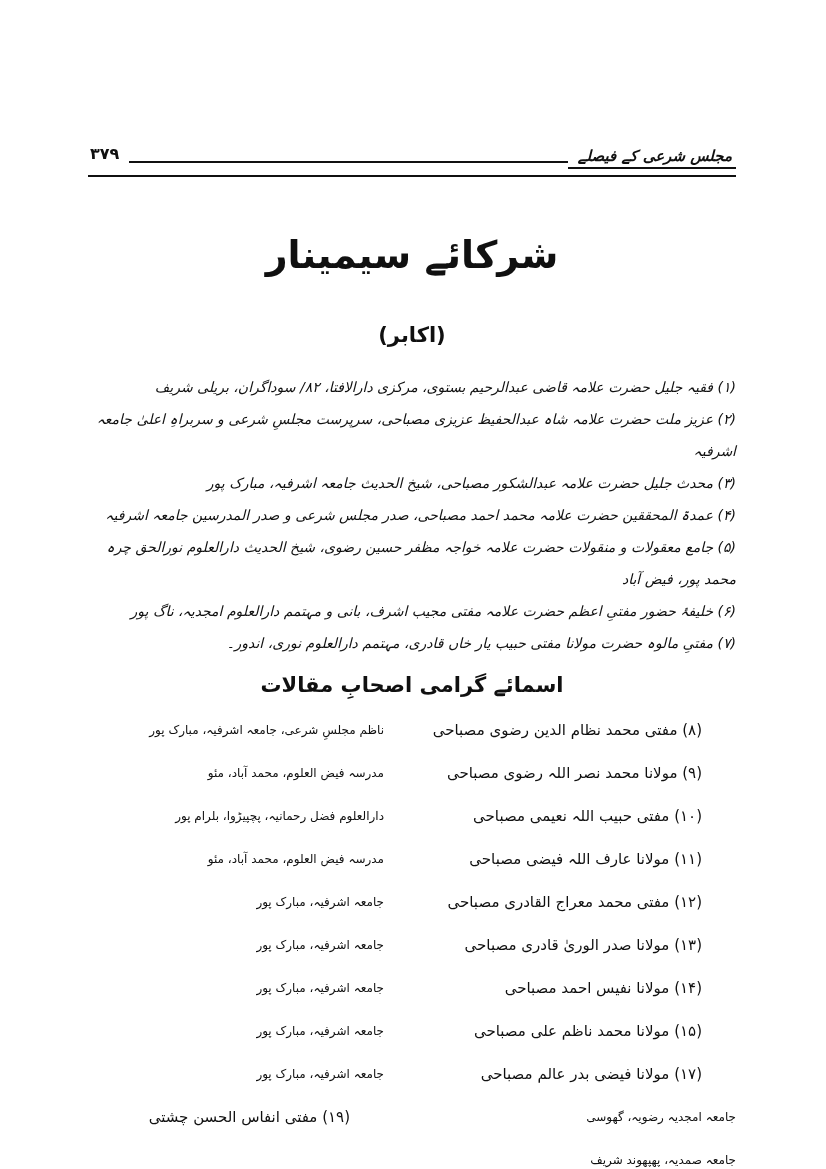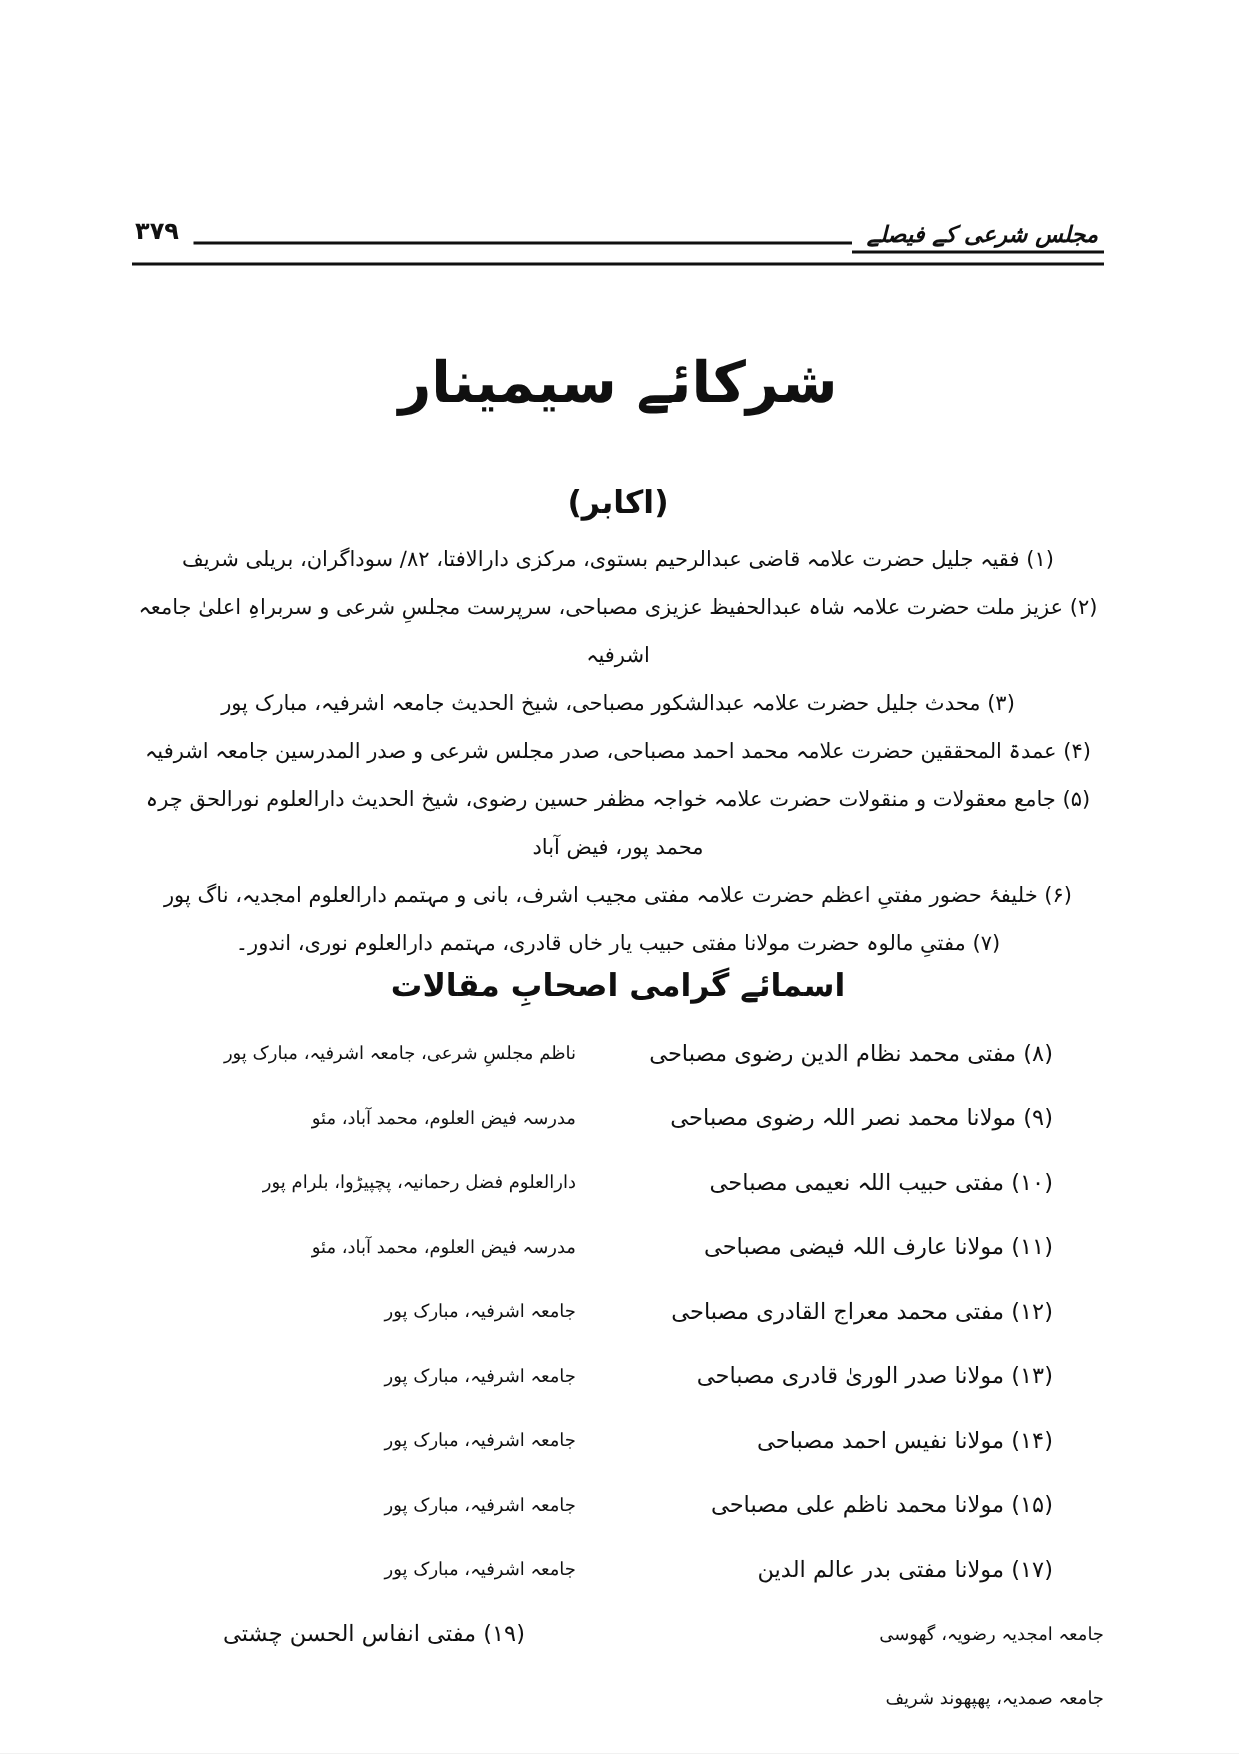--- a/index.html
+++ b/index.html
@@ -66,28 +66,29 @@
     font-size: 38px;
     font-weight: bold;
     letter-spacing: 0;
   }
   .section-heading {
     text-align: center;
     font-size: 21px;
     font-weight: bold;
   }
   .heading-akabir { margin-top: 46px; }
-  .heading-speakers { }
+  .heading-speakers { margin-top: 14px; }
 
   
   .entries {
-    margin-top: 10px;
+    margin-top: 24px;
     font-size: 14px;
     line-height: 32px;
-    text-align: center;
+    text-align: right;
+    font-style: italic;
   }
   .entry { white-space: normal; }
   .entry .num { font-weight: normal; }
   .entry .num::after { content: "\00a0"; }
 
   
   .speakers {
     margin-top: 12px;
     display: grid;
     grid-template-columns: 352px 296px; 
@@ -171,21 +172,21 @@
       <div class="speaker-name"><span class="num">(۱۳)</span><span>مولانا صدر الوریٰ قادری مصباحی</span></div>
       <div class="speaker-affiliation">جامعہ اشرفیہ، مبارک پور</div>
 
       <div class="speaker-name"><span class="num">(۱۴)</span><span>مولانا نفیس احمد مصباحی</span></div>
       <div class="speaker-affiliation">جامعہ اشرفیہ، مبارک پور</div>
 
       <div class="speaker-name"><span class="num">(۱۵)</span><span>مولانا محمد ناظم علی مصباحی</span></div>
       <div class="speaker-affiliation">جامعہ اشرفیہ، مبارک پور</div>
 
 
-      <div class="speaker-name"><span class="num">(۱۷)</span><span>مولانا مفتی بدر عالم الدین</span></div>
+      <div class="speaker-name"><span class="num">(۱۷)</span><span>مولانا فیضی بدر عالم مصباحی</span></div>
       <div class="speaker-affiliation">جامعہ اشرفیہ، مبارک پور</div>
 
       <div class="speaker-affiliation">جامعہ امجدیہ رضویہ، گھوسی</div>
 
       <div class="speaker-name"><span class="num">(۱۹)</span><span>مفتی انفاس الحسن چشتی</span></div>
       <div class="speaker-affiliation">جامعہ صمدیہ، پھپھوند شریف</div>
     </div>
 
   </div>
 </div>

